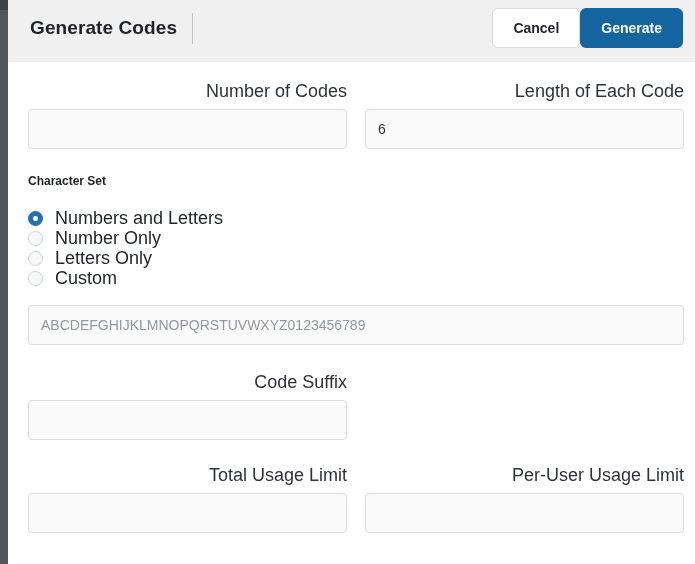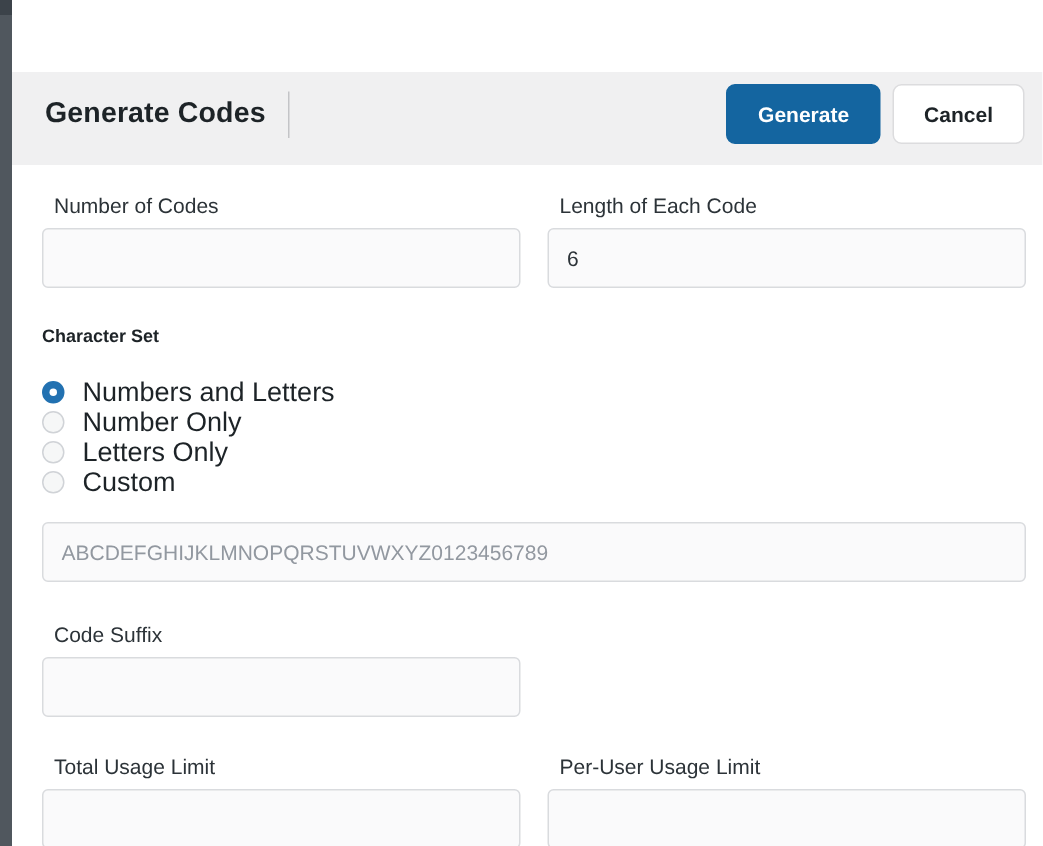--- a/index.html
+++ b/index.html
@@ -15,21 +15,21 @@
   
   .side-strip {
     position: absolute; left: 0; top: 0; width: 8px; height: 564px;
     background: #50575e; z-index: 5;
   }
   .side-strip .strip-top {
     position: absolute; top: 0; left: 0; width: 100%; height: 10px;
     background: #3c434a;
   }
 
-  .page { position: absolute; left: 8px; top: 0; width: 687px; height: 408px; margin-top: 48px; }
+  .page { position: absolute; left: 8px; top: 0; width: 687px; height: 408px; }
 
   
   .header {
     height: 62px; background: #f0f0f1;
     display: flex; align-items: center;
     padding: 0 12px 6px 22px;
   }
   .page-title { font-size: 19px; font-weight: 700; color: #1d2327; letter-spacing: .1px; }
   .header-divider { width: 1px; height: 31px; background: #c3c4c7; margin-left: 15px; }
   .header-spacer { flex: 1; }
@@ -40,22 +40,22 @@
   .btn-primary { background: #1465a0; color: #ffffff; border: 1px solid #1465a0; }
   .btn-secondary { background: #ffffff; color: #1d2327; border: 1px solid #dcdcde; margin-left: 8px; }
 
   
   .content { padding: 19px 11px 0 20px; background: #ffffff; }
 
   .two-col { display: flex; gap: 18px; }
   .col { width: 319px; }
 
   .field-label {
-    display: block; font-size: 14px; font-weight: 400; color: #2c3338;
-    padding-left: 8px; margin-bottom: 7px;
+    display: block; font-size: 18px; font-weight: 400; color: #2c3338;
+    padding-left: 8px; margin-bottom: 7px; text-align: right;
   }
   .text-input {
     width: 100%; height: 40px;
     background: #fafafb; border: 1px solid #d9dbde; border-radius: 4px;
     font-family: "Liberation Sans", sans-serif; font-size: 14px; color: #2c3338;
     padding: 0 12px; outline: none;
   }
   .text-input::placeholder { color: #9298a0; opacity: 1; }
 
   .section-title { font-size: 12px; color: #1d2327; margin: 25px 0 0 0; }
@@ -84,22 +84,22 @@
 <div class="side-strip">
   <div class="strip-top"></div>
 </div>
 
 <div class="page">
 
   <div class="header">
     <h1 class="page-title">Generate Codes</h1>
     <div class="header-divider"></div>
     <div class="header-spacer"></div>
+    <button class="btn btn-secondary">Cancel</button>
     <button class="btn btn-primary">Generate</button>
-    <button class="btn btn-secondary">Cancel</button>
   </div>
 
   <div class="content">
 
     <div class="two-col">
       <div class="col">
         <label class="field-label">Number of Codes</label>
         <input class="text-input" type="text" value="" style="">
       </div>
       <div class="col">

